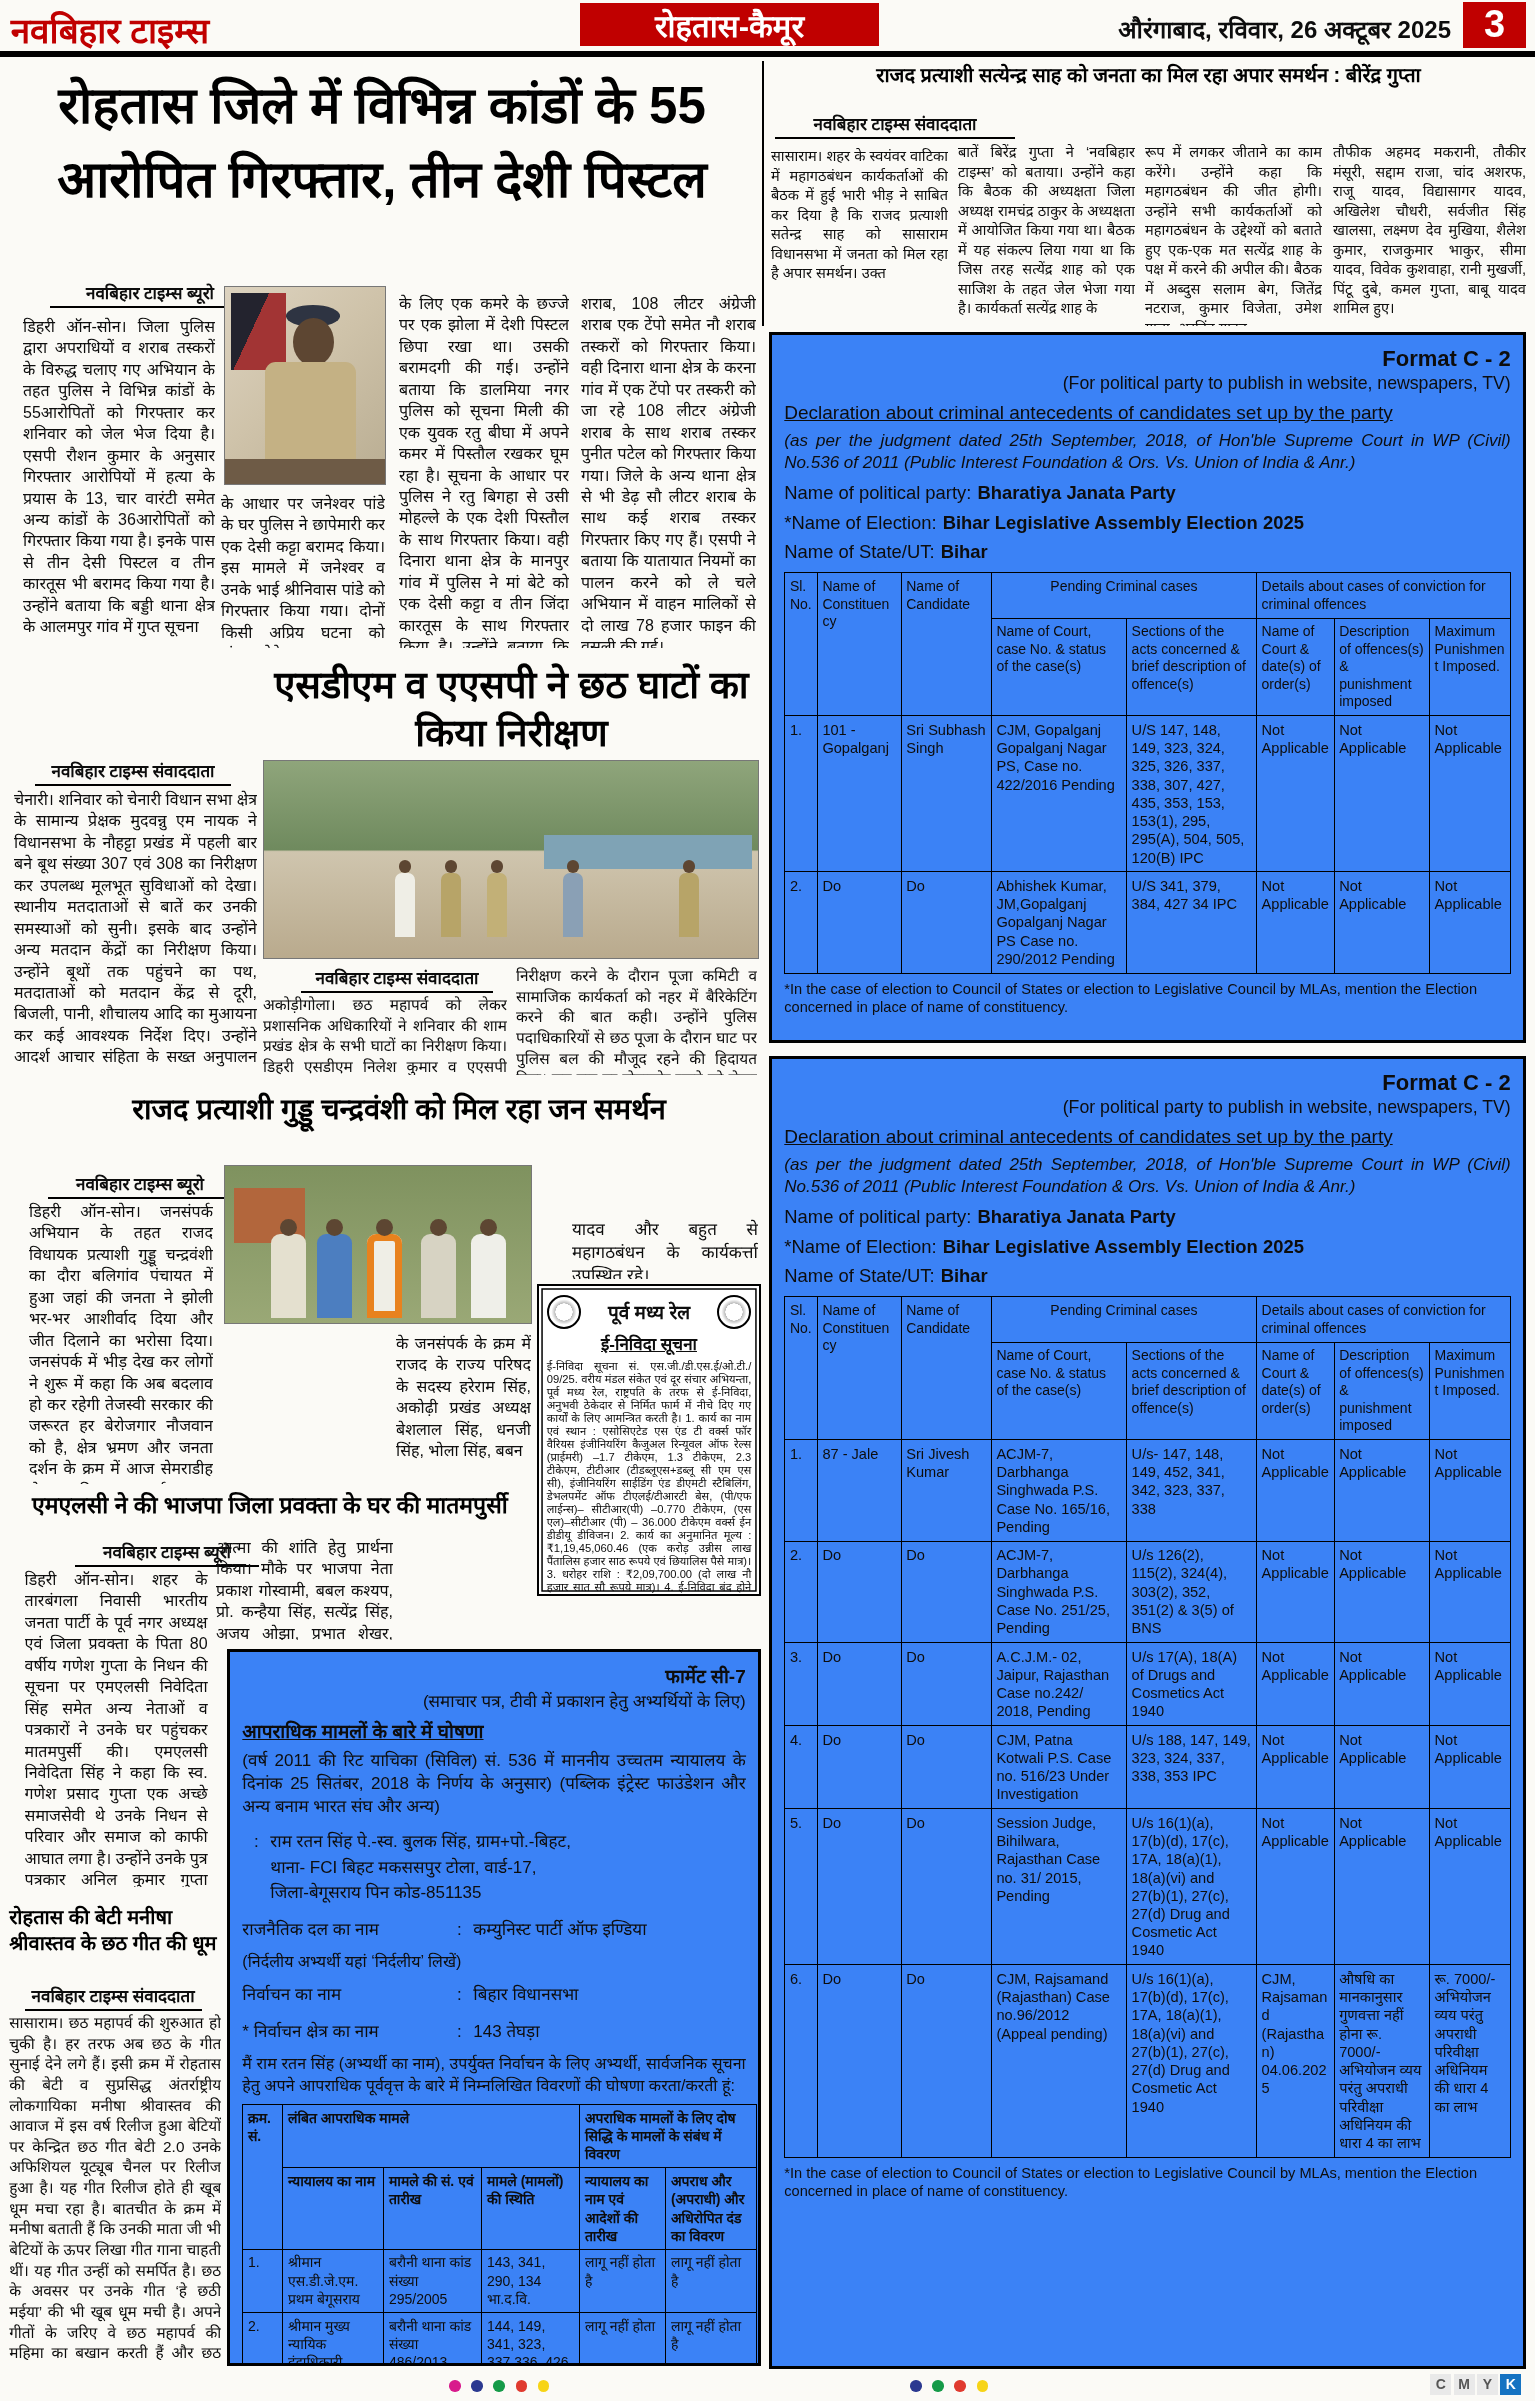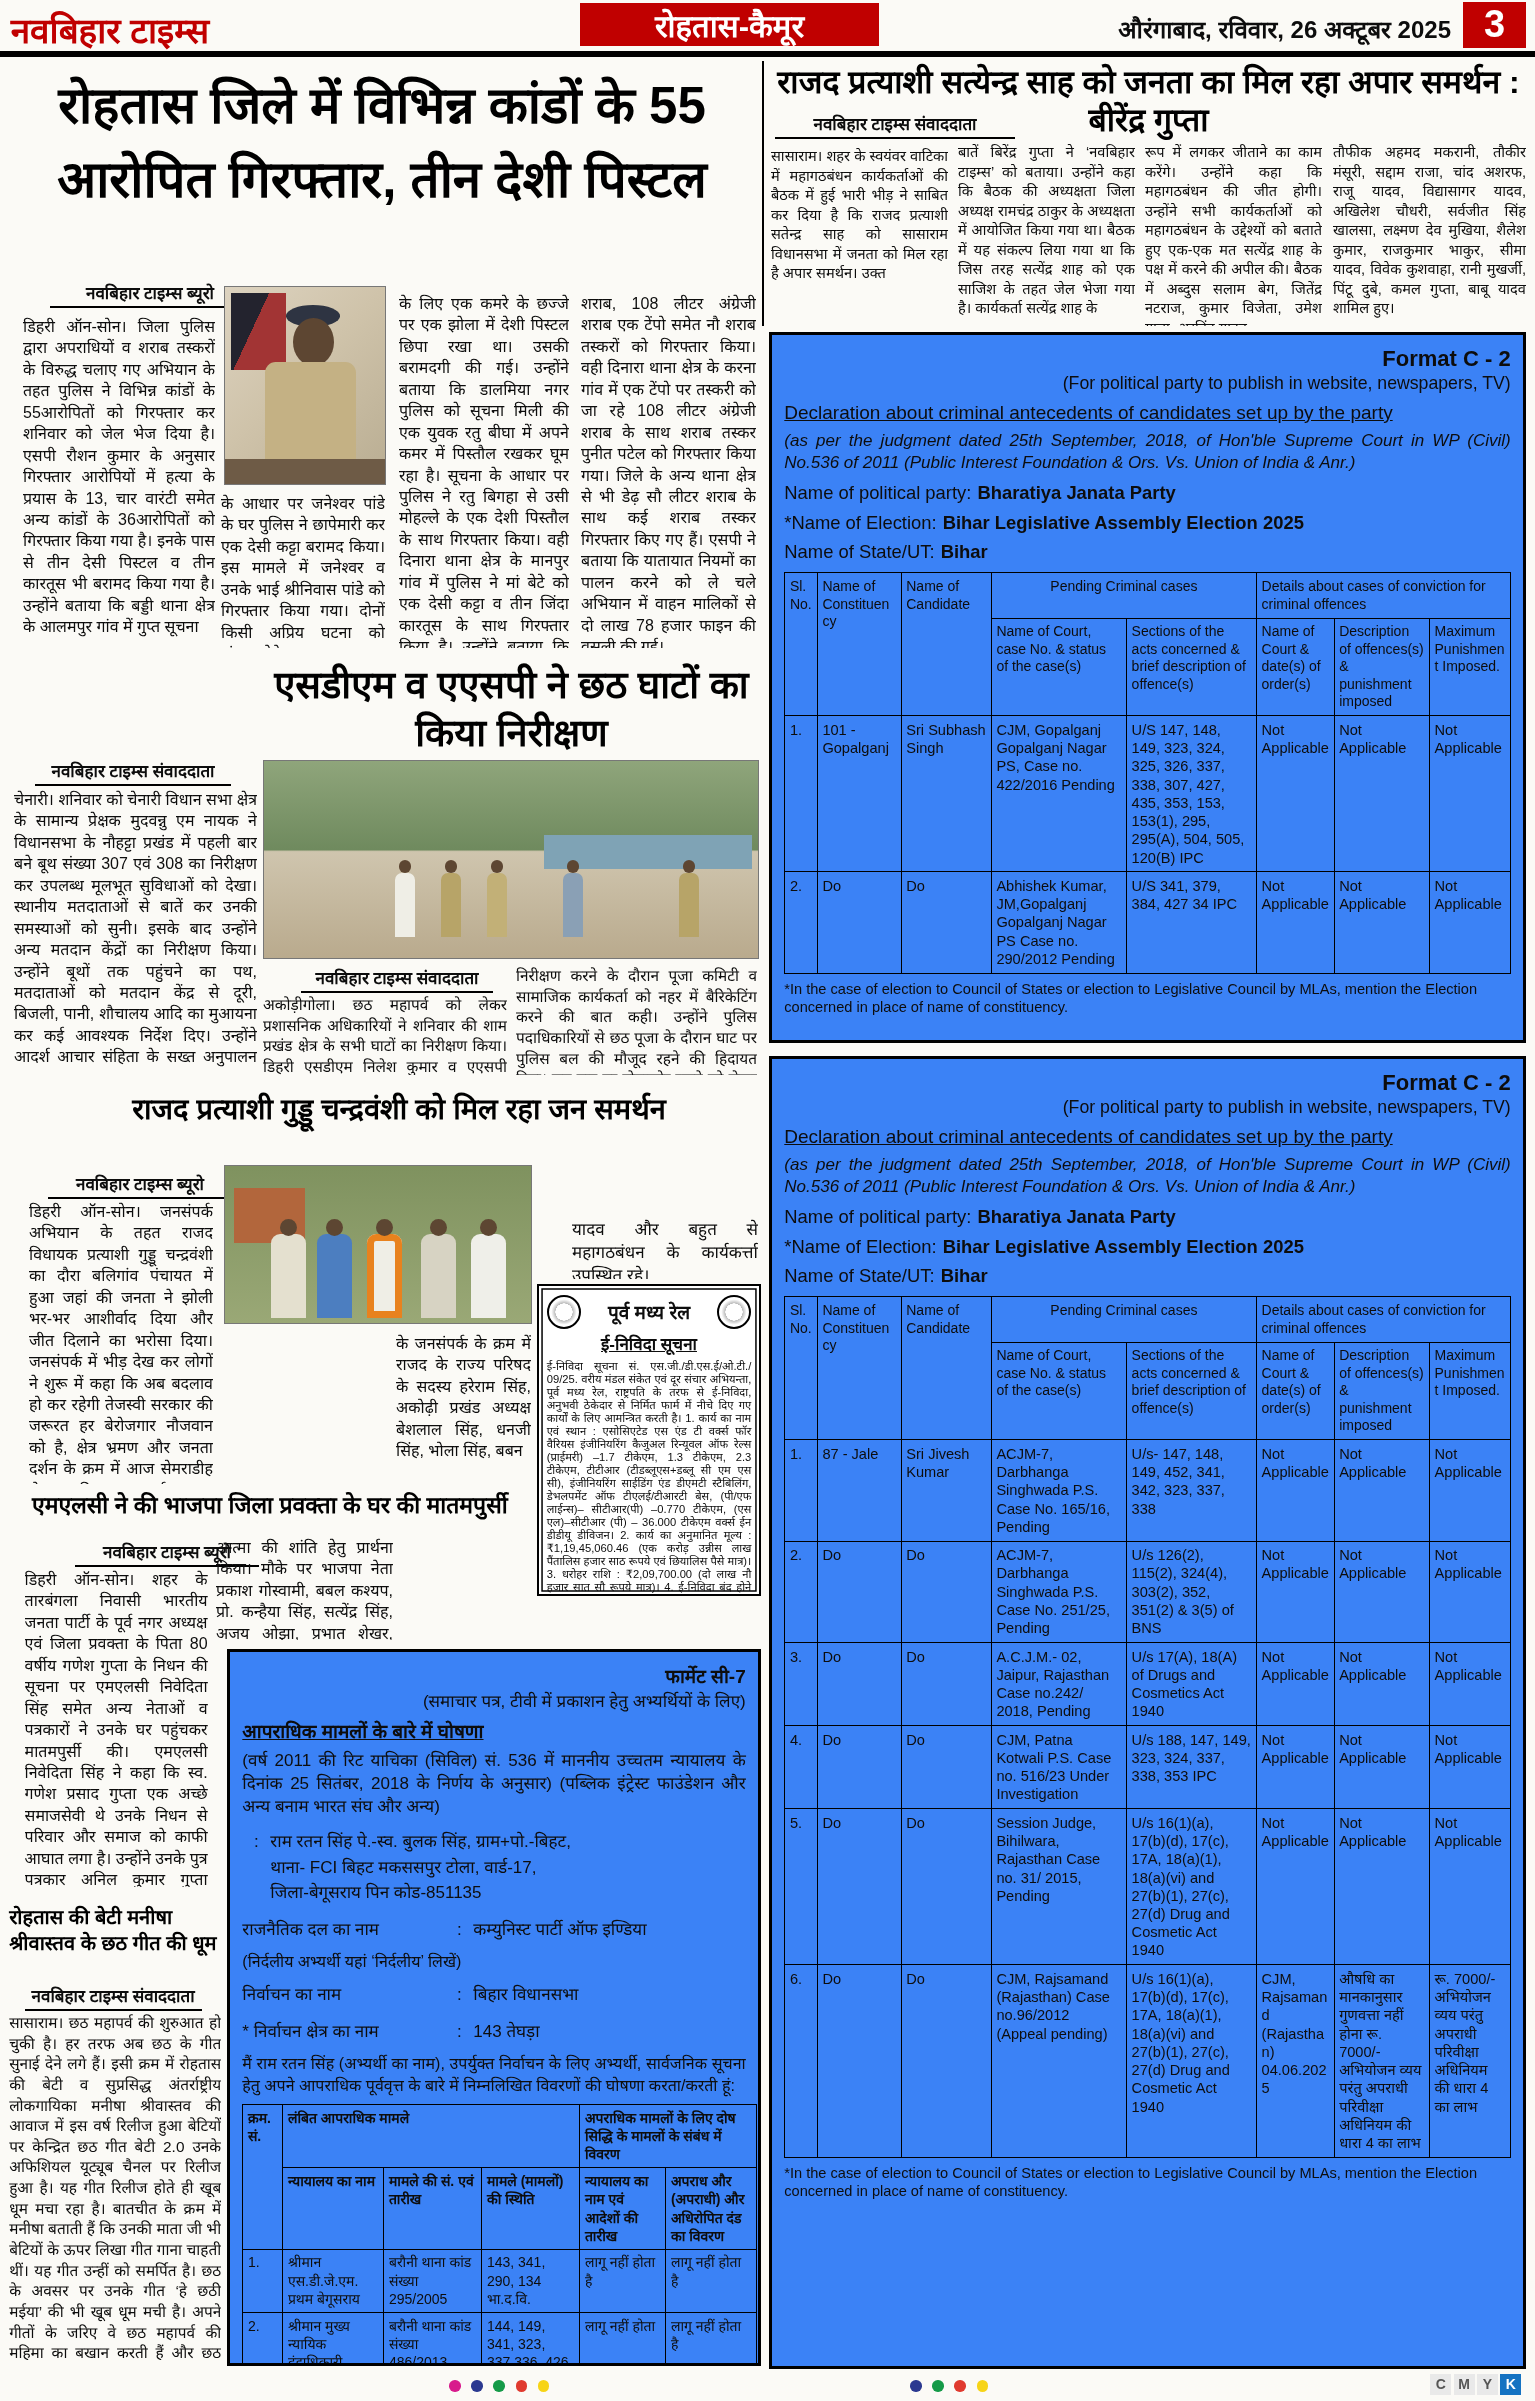--- a/index.html
+++ b/index.html
@@ -238,21 +238,21 @@
 
     </tbody>
       </table>
 
   </div>
 
   <div class="abs headline" style="left:9.2px;top:1904px;width:212px;font-size:20px;line-height:1.3;">रोहतास की बेटी मनीषा श्रीवास्तव के छठ गीत की धूम</div>
   <div class="abs byline" style="left:24.6px;top:1984px;width:177px;">नवबिहार टाइम्स संवाददाता</div>
   <div class="abs btxt just clip" style="left:9.2px;top:2013px;width:212px;height:347px;font-size:15.4px;">सासाराम। छठ महापर्व की शुरुआत हो चुकी है। हर तरफ अब छठ के गीत सुनाई देने लगे हैं। इसी क्रम में रोहतास की बेटी व सुप्रसिद्ध अंतर्राष्ट्रीय लोकगायिका मनीषा श्रीवास्तव की आवाज में इस वर्ष रिलीज हुआ बेटियों पर केन्द्रित छठ गीत बेटी 2.0 उनके अफिशियल यूट्यूब चैनल पर रिलीज हुआ है। यह गीत रिलीज होते ही खूब धूम मचा रहा है। बातचीत के क्रम में मनीषा बताती हैं कि उनकी माता जी भी बेटियों के ऊपर लिखा गीत गाना चाहती थीं। यह गीत उन्हीं को समर्पित है। छठ के अवसर पर उनके गीत ‘हे छठी मईया’ की भी खूब धूम मची है। अपने गीतों के जरिए वे छठ महापर्व की महिमा का बखान करती हैं और छठ होने की खुशी जाहिर करती हैं।</div>
 
-  <div class="abs headline center" style="left:769px;top:63px;width:759px;font-size:32px;line-height:1.2;">राजद प्रत्याशी सत्येन्द्र साह को जनता का मिल रहा अपार समर्थन : बीरेंद्र गुप्ता</div>
+  <div class="abs headline center" style="left:769px;top:63px;width:759px;font-size:20px;line-height:1.2;">राजद प्रत्याशी सत्येन्द्र साह को जनता का मिल रहा अपार समर्थन : बीरेंद्र गुप्ता</div>
   <div class="abs byline" style="left:775px;top:112px;width:240px;">नवबिहार टाइम्स संवाददाता</div>
   <div class="abs btxt just clip" style="left:771px;top:147px;width:177px;height:178px;font-size:14.6px;">सासाराम। शहर के स्वयंवर वाटिका में महागठबंधन कार्यकर्ताओं की बैठक में हुई भारी भीड़ ने साबित कर दिया है कि राजद प्रत्याशी सतेन्द्र साह को सासाराम विधानसभा में जनता को मिल रहा है अपार समर्थन। उक्त</div>
   <div class="abs btxt just clip" style="left:958px;top:143px;width:177px;height:183px;font-size:14.6px;">बातें बिरेंद्र गुप्ता ने ‘नवबिहार टाइम्स’ को बताया। उन्होंने कहा कि बैठक की अध्यक्षता जिला अध्यक्ष रामचंद्र ठाकुर के अध्यक्षता में आयोजित किया गया था। बैठक में यह संकल्प लिया गया था कि जिस तरह सत्येंद्र शाह को एक साजिश के तहत जेल भेजा गया है। कार्यकर्ता सत्येंद्र शाह के</div>
   <div class="abs btxt just clip" style="left:1145px;top:143px;width:177px;height:183px;font-size:14.6px;">रूप में लगकर जीताने का काम करेंगे। उन्होंने कहा कि महागठबंधन की जीत होगी। उन्होंने सभी कार्यकर्ताओं को महागठबंधन के उद्देश्यों को बताते हुए एक-एक मत सत्येंद्र शाह के पक्ष में करने की अपील की। बैठक में अब्दुस सलाम बेग, जितेंद्र नटराज, कुमार विजेता, उमेश गुप्ता, अरविंद यादव,</div>
   <div class="abs btxt just clip" style="left:1333px;top:143px;width:193px;height:183px;font-size:14.6px;">तौफीक अहमद मकरानी, तौकीर मंसूरी, सद्दाम राजा, चांद अशरफ, राजू यादव, विद्यासागर यादव, अखिलेश चौधरी, सर्वजीत सिंह खालसा, लक्ष्मण देव मुखिया, शैलेश कुमार, राजकुमार भाकुर, सीमा यादव, विवेक कुशवाहा, रानी मुखर्जी, पिंटू दुबे, कमल गुप्ता, बाबू यादव शामिल हुए।</div>
 
   <div class="abs bigbox clip" style="left:769px;top:332px;width:757px;height:711px;">
     <div class="c2-title">Format C - 2</div>
     <div class="c2-sub">(For political party to publish in website, newspapers, TV)</div>
     <div class="c2-decl">Declaration about criminal antecedents of candidates set up by the party</div>

